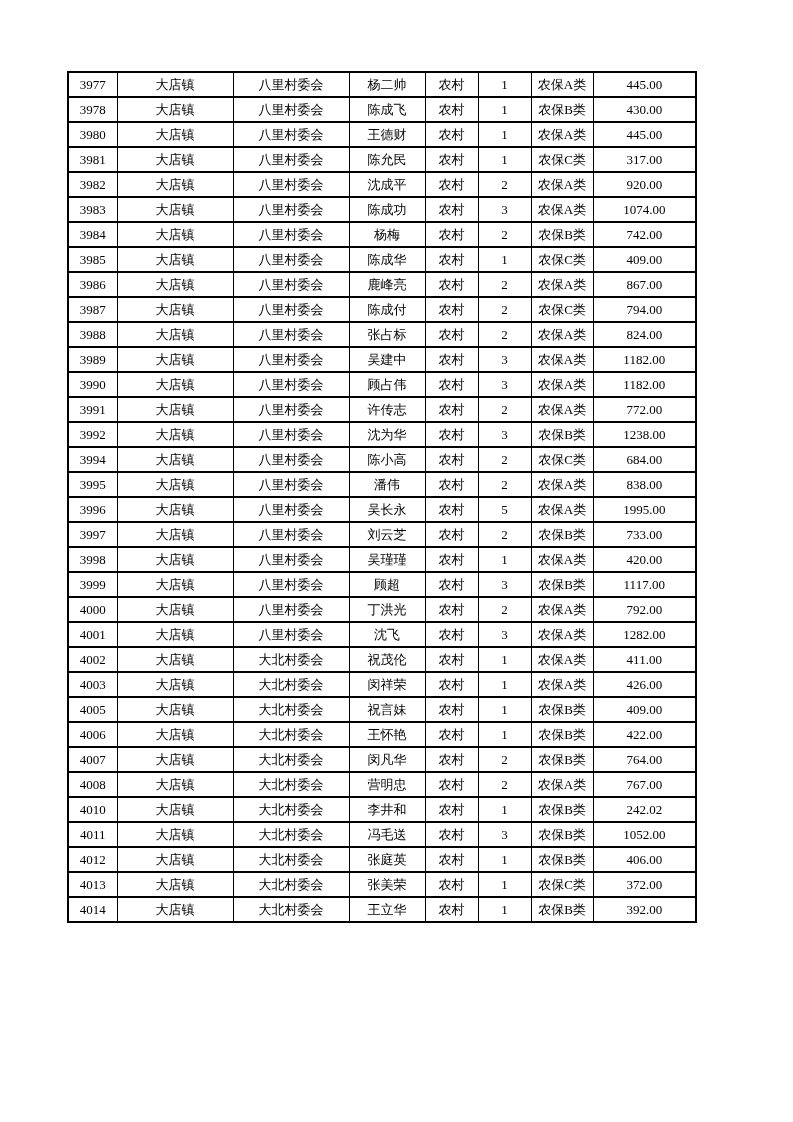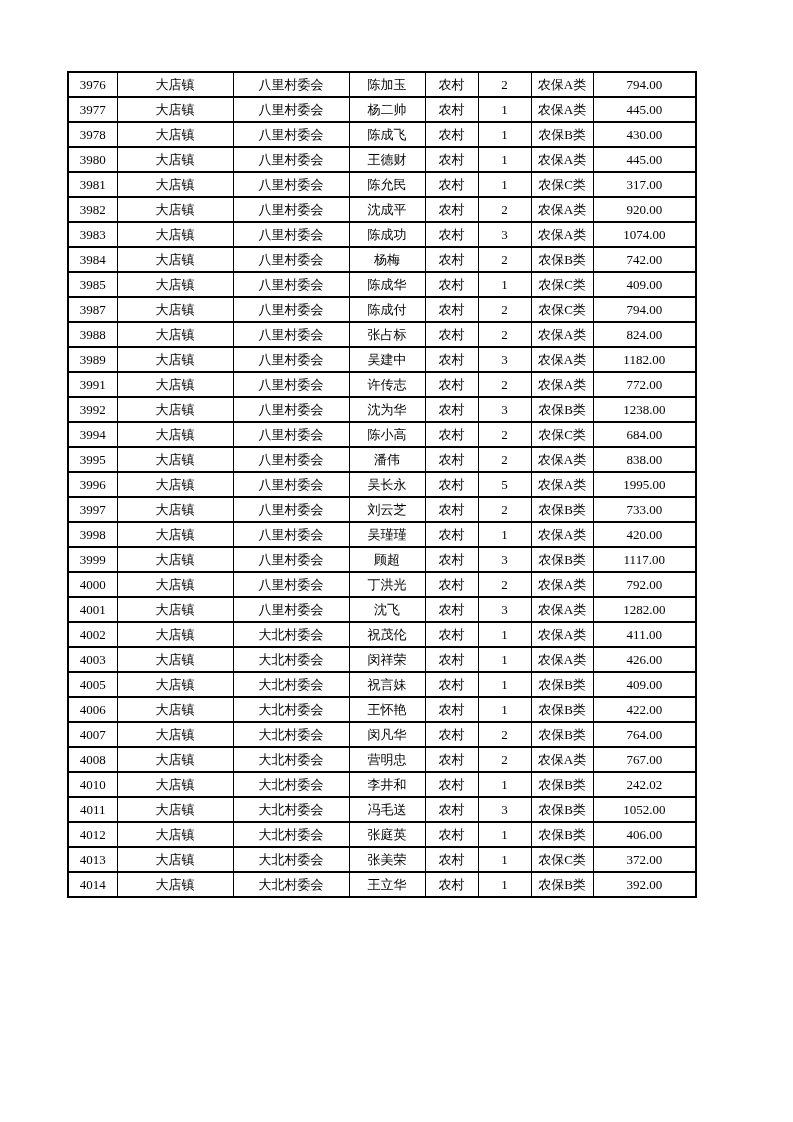--- a/index.html
+++ b/index.html
@@ -56,30 +56,20 @@
         <col class="c1">
         <col class="c2">
         <col class="c3">
       <col class="c4">
         <col class="c5">
         <col class="c6">
         <col class="c7">
     </colgroup>
     <tbody>
         <tr>
-          <td>3976</td>
-          <td>大店镇</td>
-          <td>八里村委会</td>
-          <td>陈加玉</td>
-          <td>农村</td>
-          <td>2</td>
-          <td>农保A类</td>
-          <td>794.00</td>
-        </tr>
-        <tr>
           <td>3977</td>
           <td>大店镇</td>
           <td>八里村委会</td>
           <td>杨二帅</td>
           <td>农村</td>
           <td>1</td>
           <td>农保A类</td>
           <td>445.00</td>
         </tr>
         <tr>
@@ -146,20 +136,30 @@
           <td>3985</td>
           <td>大店镇</td>
           <td>八里村委会</td>
           <td>陈成华</td>
           <td>农村</td>
           <td>1</td>
           <td>农保C类</td>
           <td>409.00</td>
         </tr>
         <tr>
+          <td>3986</td>
+          <td>大店镇</td>
+          <td>八里村委会</td>
+          <td>鹿峰亮</td>
+          <td>农村</td>
+          <td>2</td>
+          <td>农保A类</td>
+          <td>867.00</td>
+        </tr>
+        <tr>
           <td>3987</td>
           <td>大店镇</td>
           <td>八里村委会</td>
           <td>陈成付</td>
           <td>农村</td>
           <td>2</td>
           <td>农保C类</td>
           <td>794.00</td>
         </tr>
         <tr>
@@ -170,20 +170,30 @@
           <td>农村</td>
           <td>2</td>
           <td>农保A类</td>
           <td>824.00</td>
         </tr>
         <tr>
           <td>3989</td>
           <td>大店镇</td>
           <td>八里村委会</td>
           <td>吴建中</td>
+          <td>农村</td>
+          <td>3</td>
+          <td>农保A类</td>
+          <td>1182.00</td>
+        </tr>
+        <tr>
+          <td>3990</td>
+          <td>大店镇</td>
+          <td>八里村委会</td>
+          <td>顾占伟</td>
           <td>农村</td>
           <td>3</td>
           <td>农保A类</td>
           <td>1182.00</td>
         </tr>
         <tr>
           <td>3991</td>
           <td>大店镇</td>
           <td>八里村委会</td>
           <td>许传志</td>

